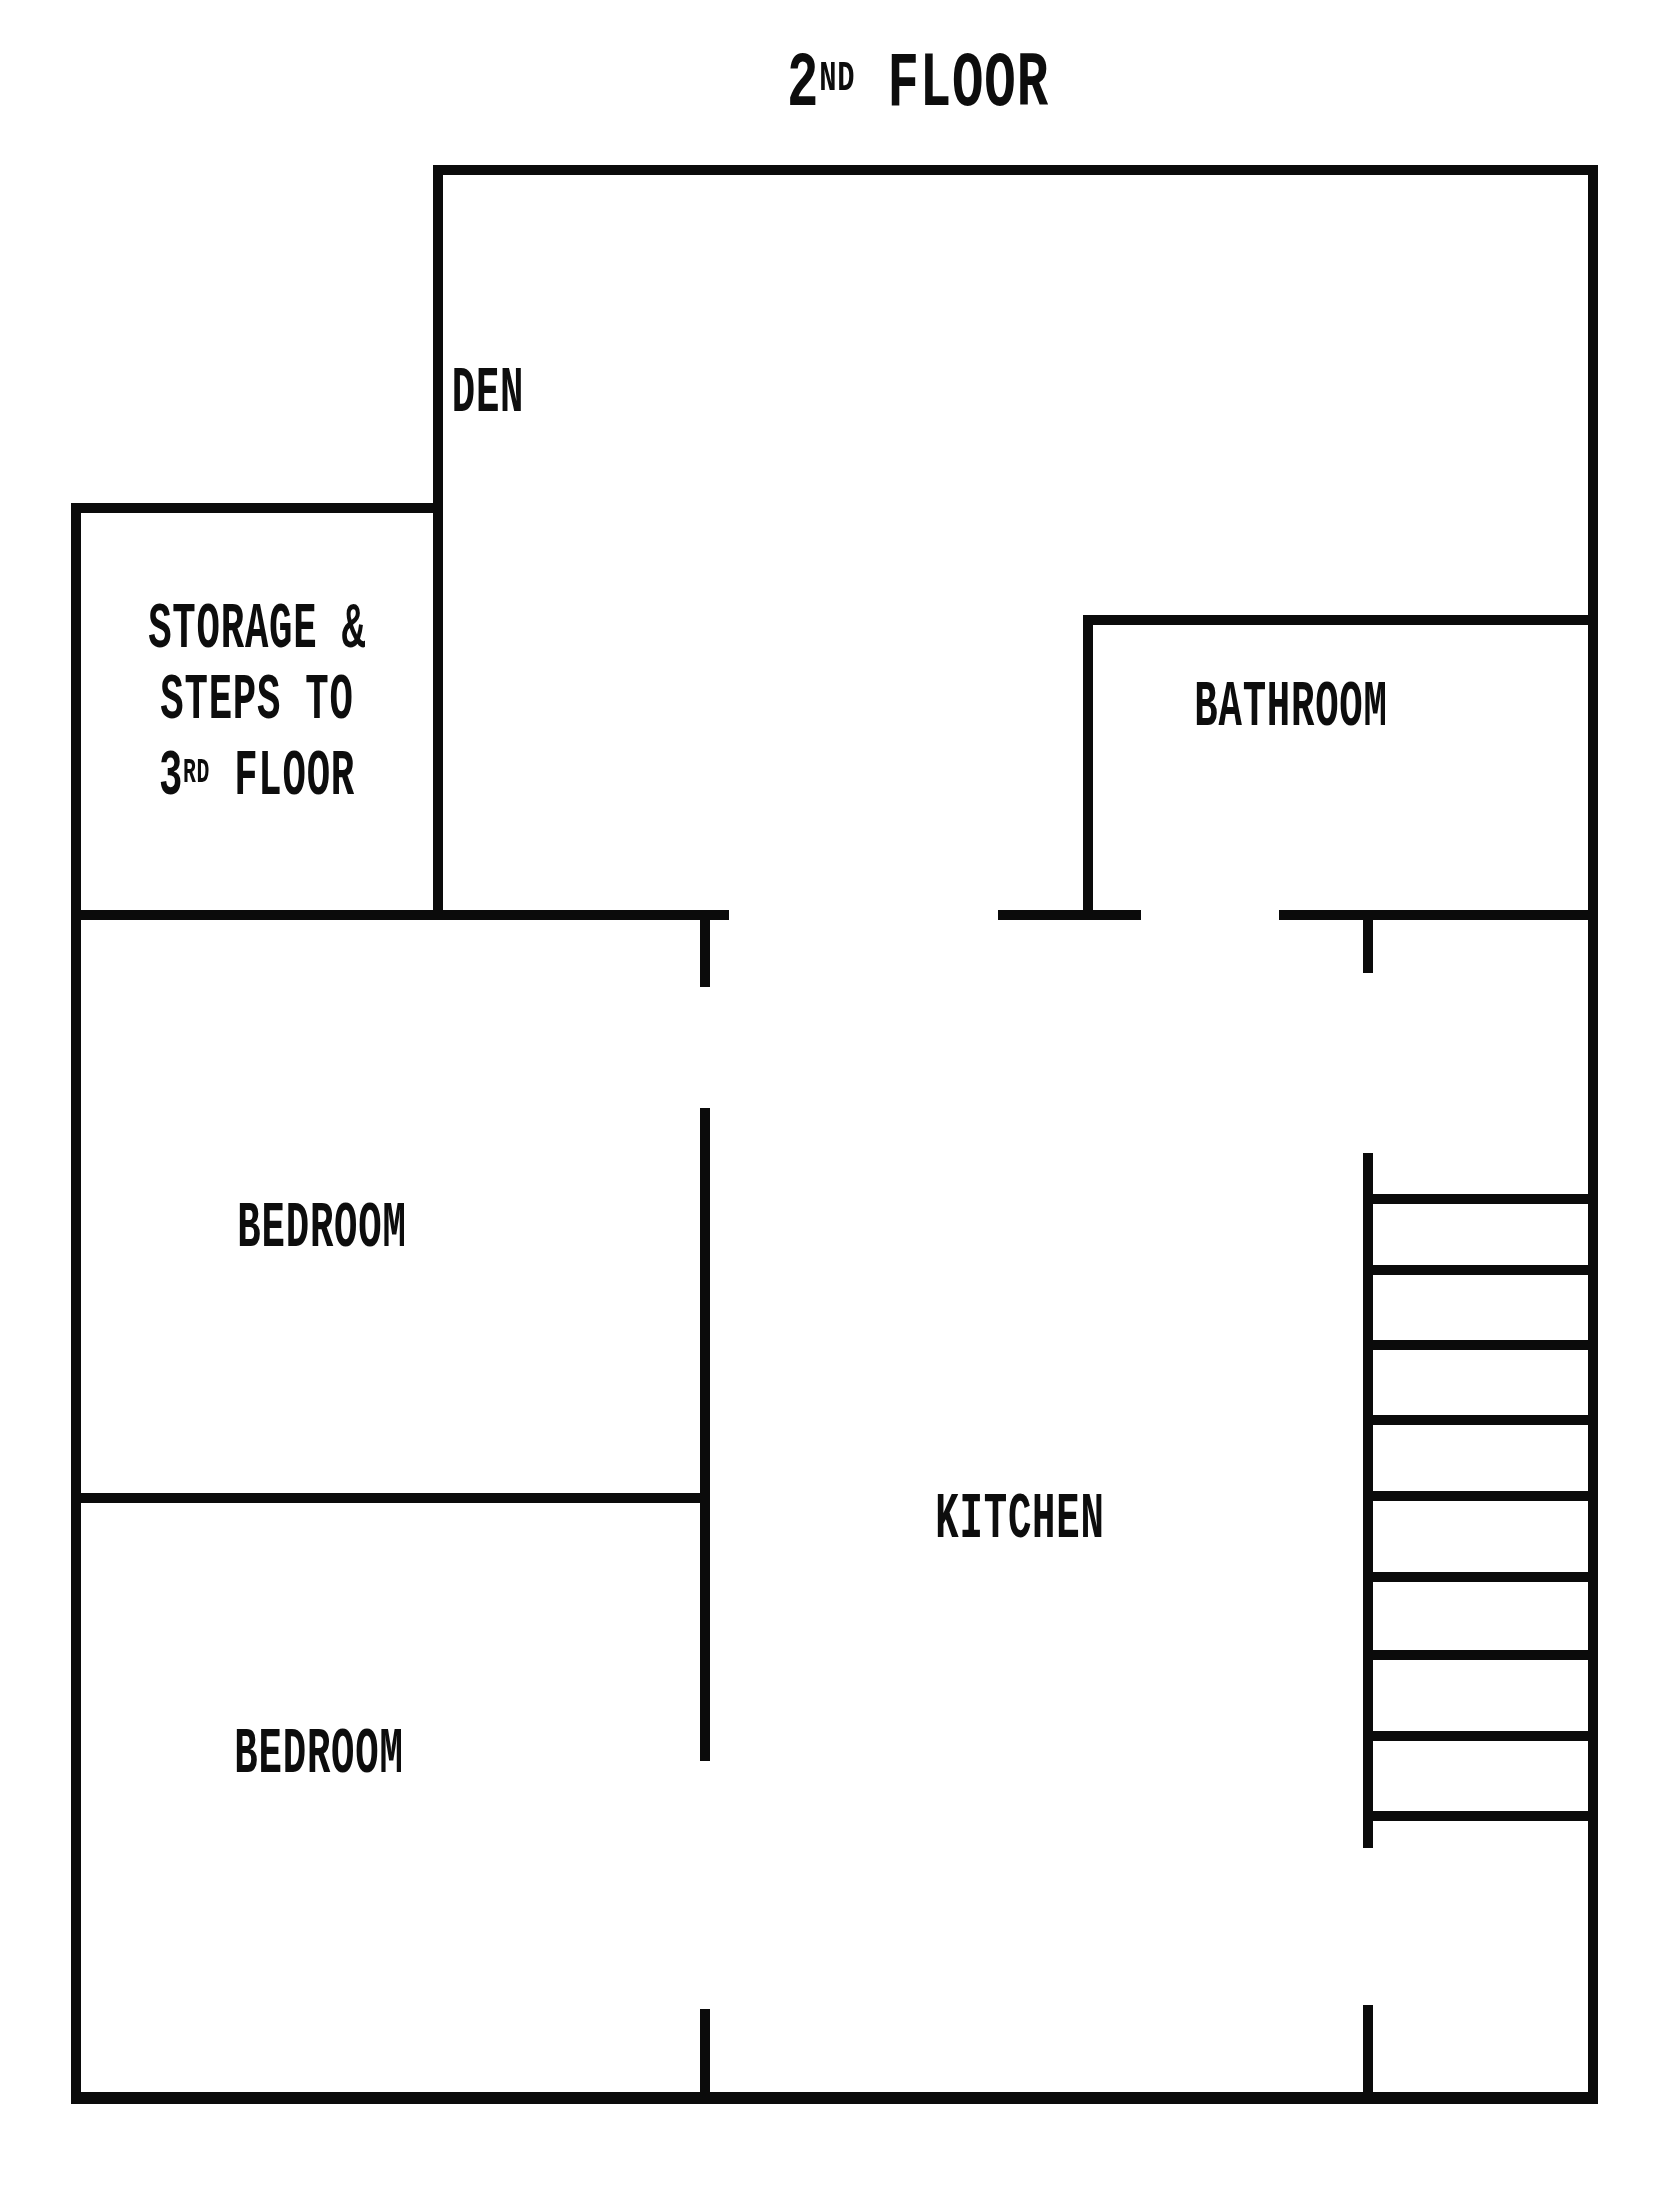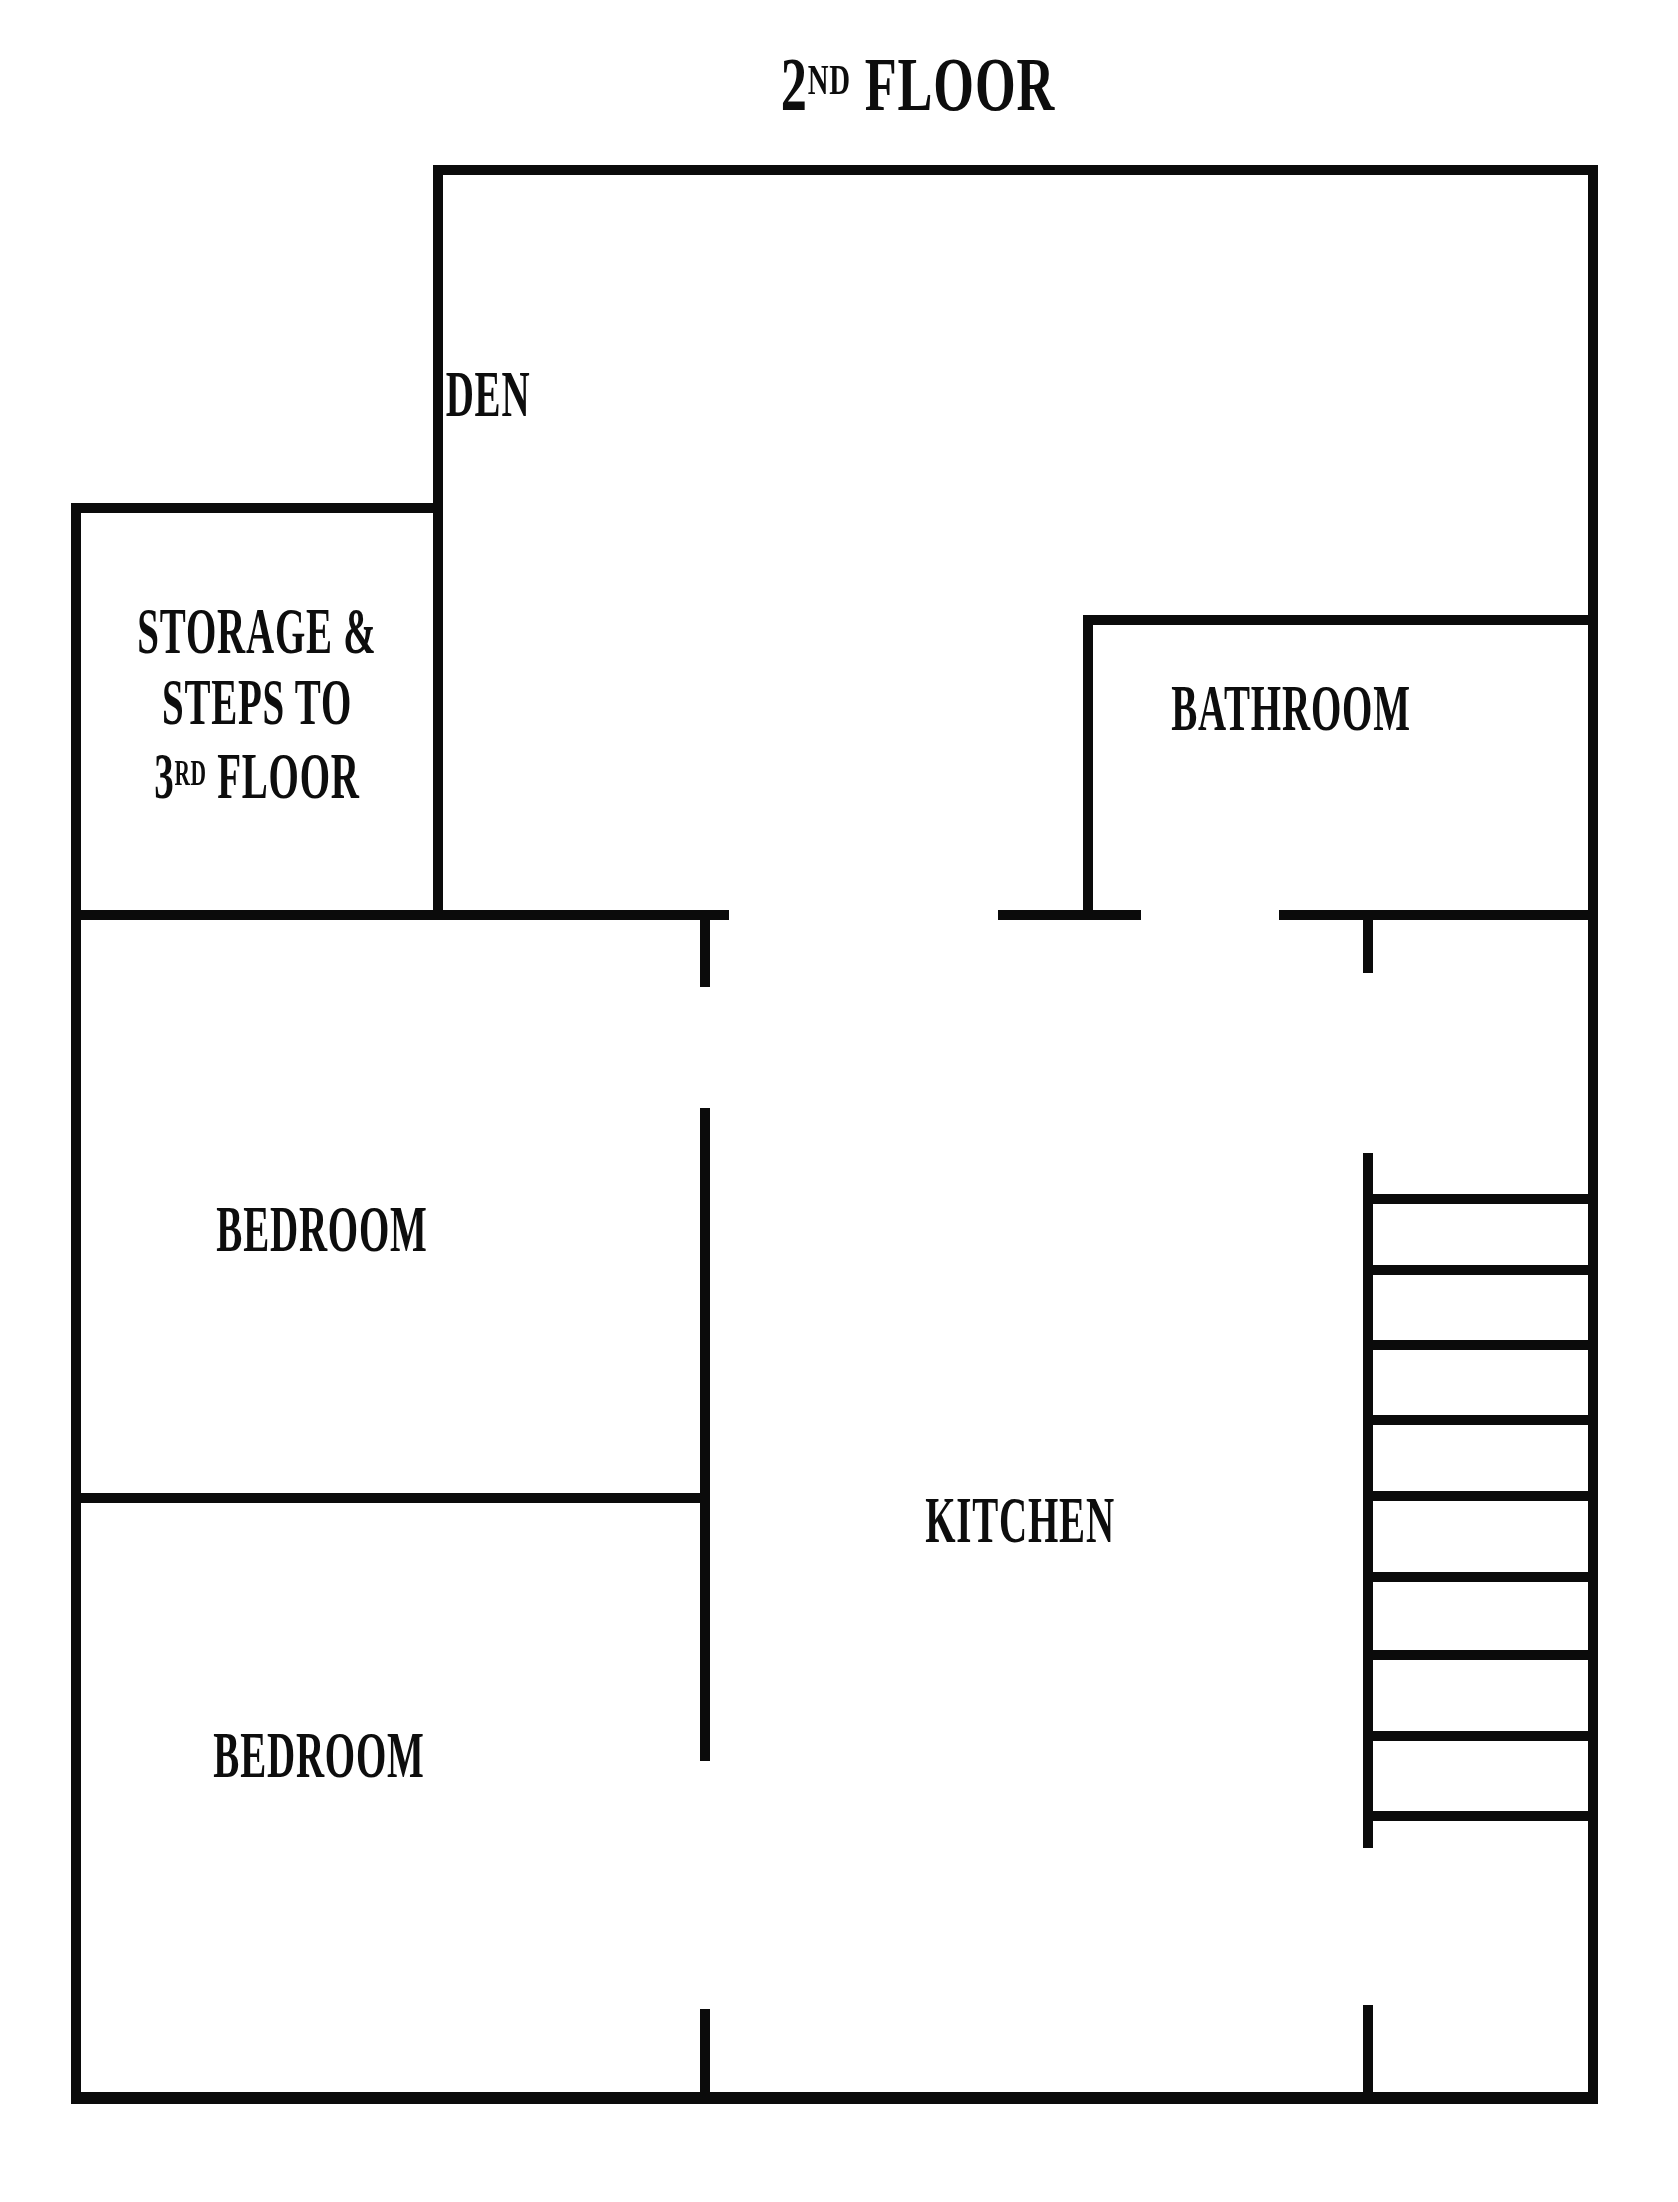--- a/index.html
+++ b/index.html
@@ -2,21 +2,21 @@
 <html style="font-size:13.8px"><head>
 <meta charset="utf-8">
 <style>
   html, body { margin: 0; padding: 0; background: #ffffff; }
   .plan {
     position: relative;
     width: 1679px;
     height: 2203px;
     background: #ffffff;
     overflow: hidden;
-    font-family: Liberation Serif, serif;
+    font-family: Liberation Mono, monospace;
   }
   .wall { position: absolute; }
   .tread { position: absolute; }
   .room-label {
     position: absolute;
     font-weight: bold;
     color: #0d0d0d;
     white-space: nowrap;
     text-align: center;
     letter-spacing: 1.3px;

